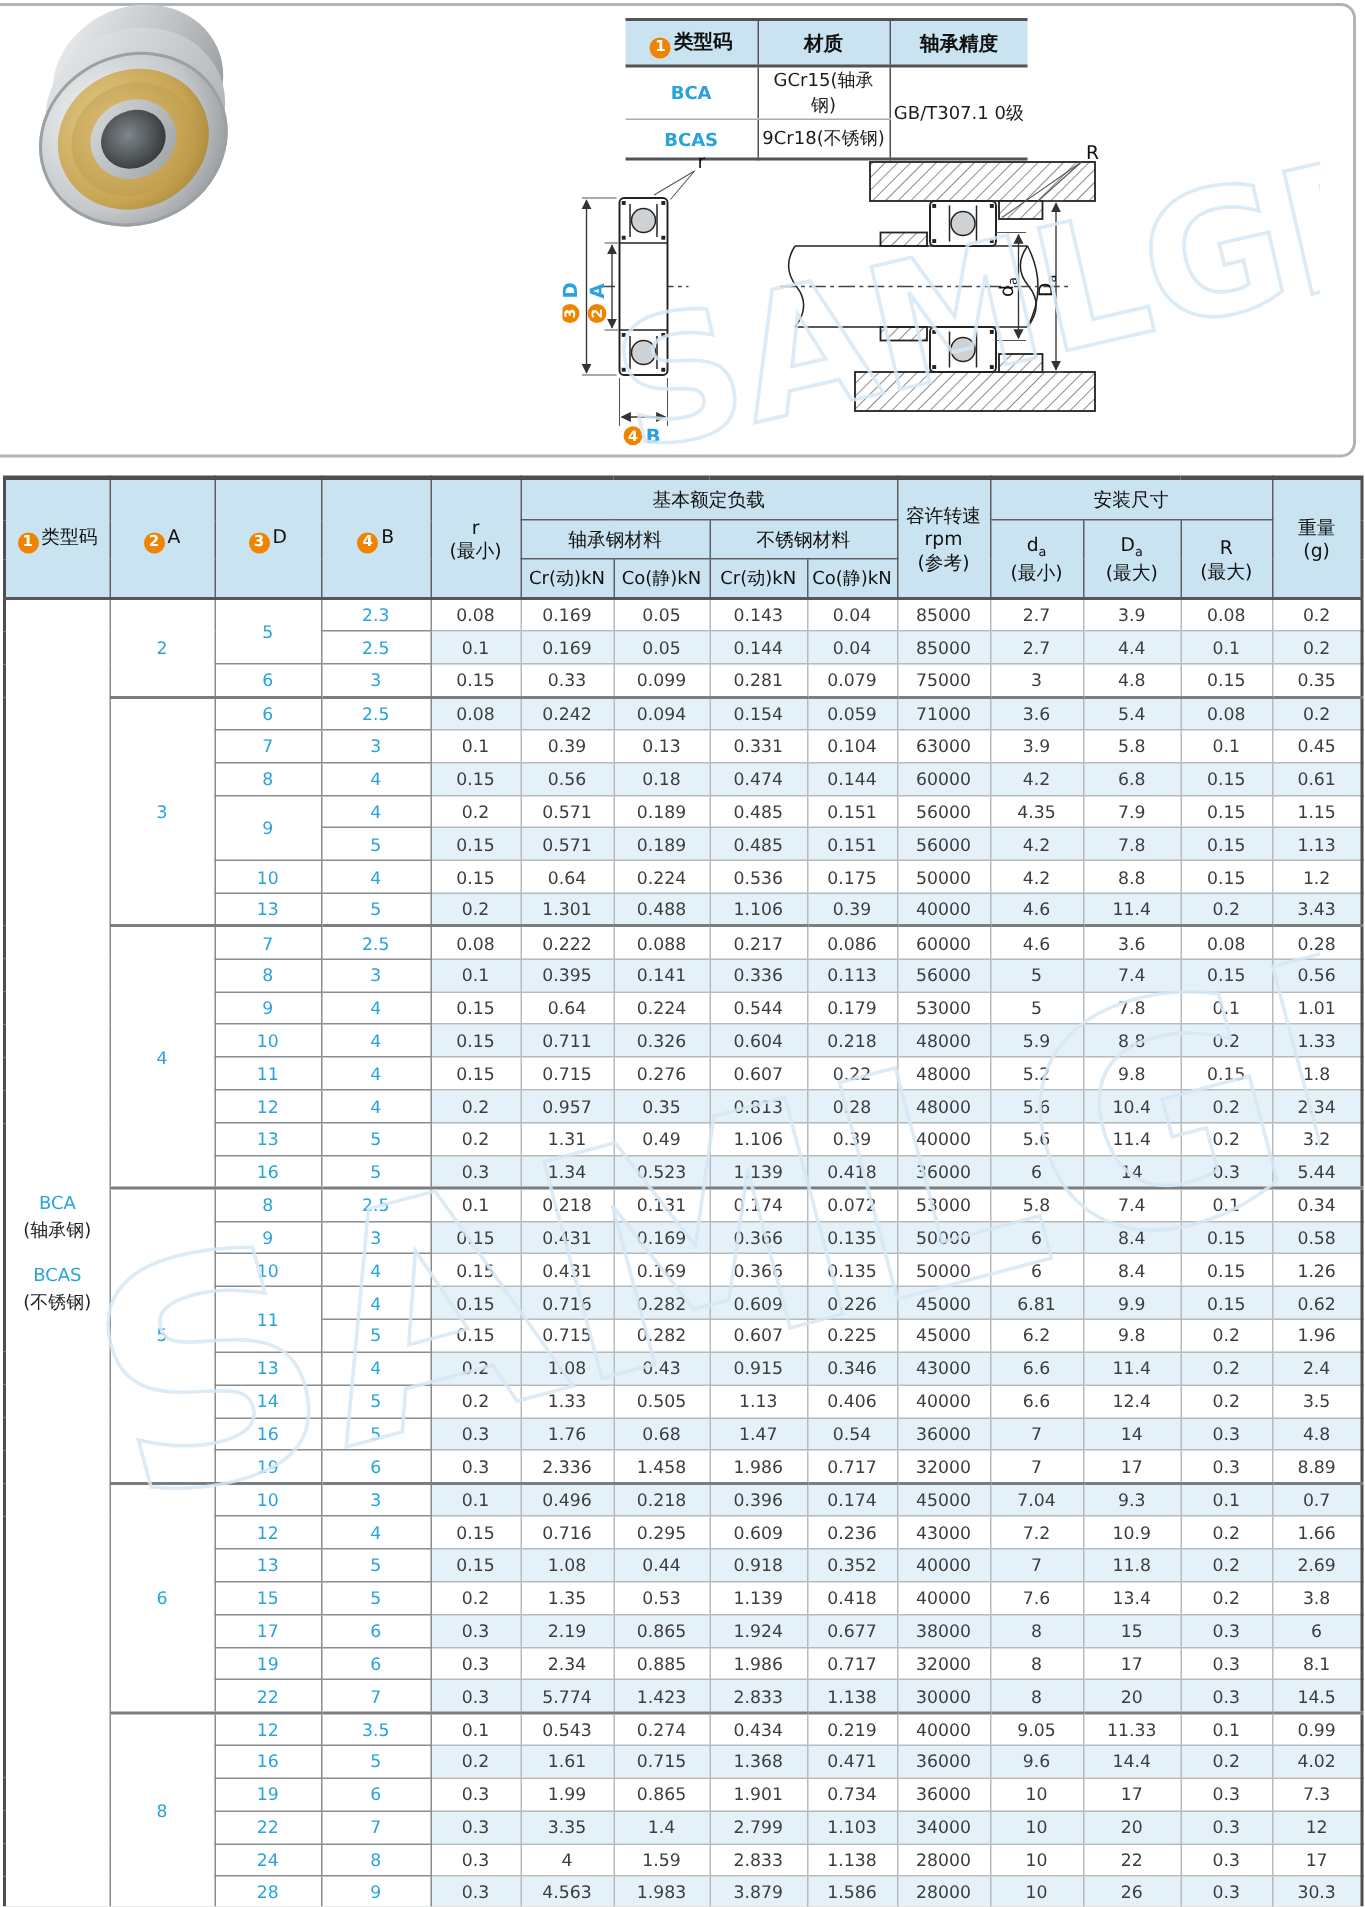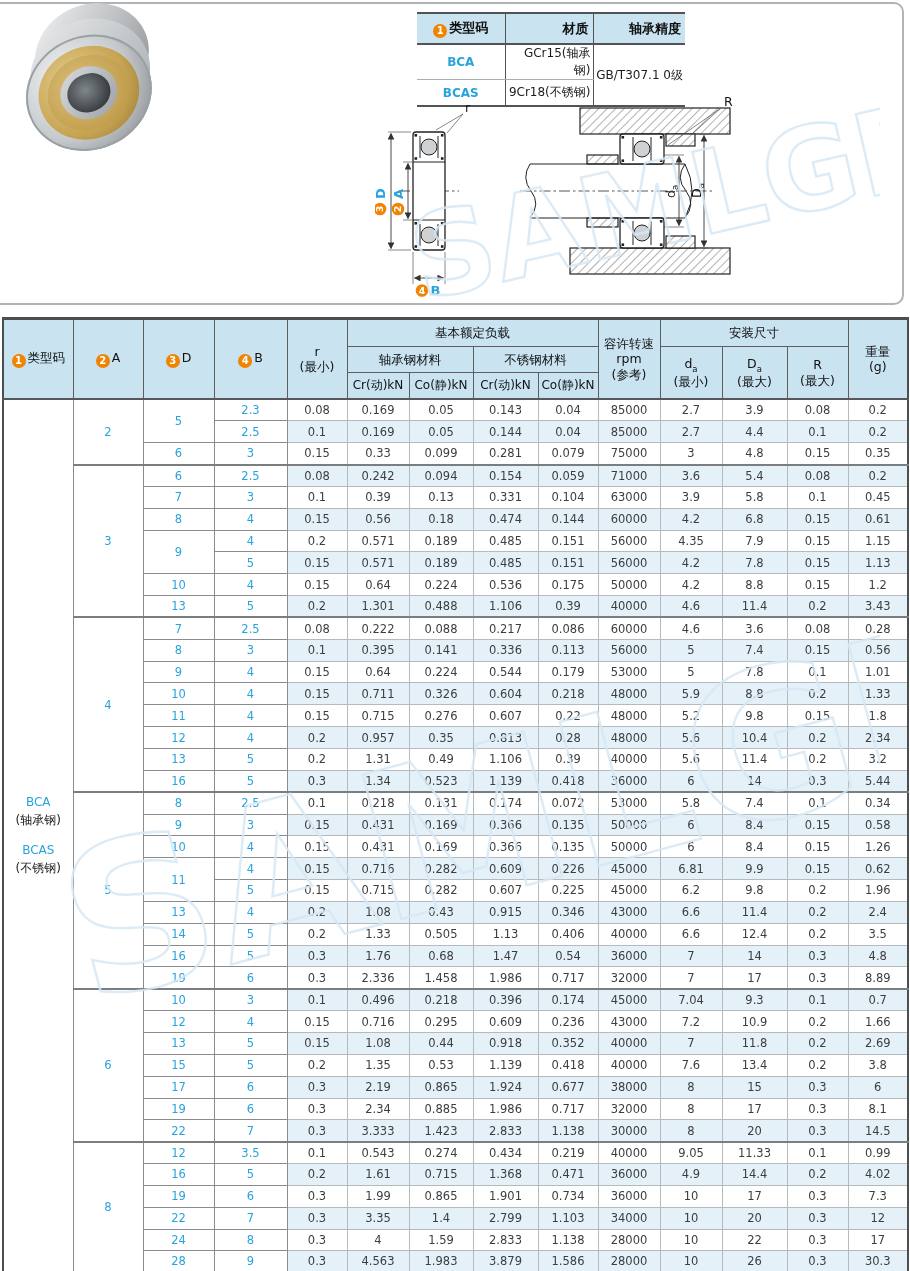--- a/index.html
+++ b/index.html
@@ -23,21 +23,21 @@
   .gold2{position:absolute;inset:9%;border-radius:50%;background:radial-gradient(ellipse at 42% 38%,#dcc07a,#b7913c);}
   .silver-in{position:absolute;inset:15%;border-radius:50%;background:linear-gradient(145deg,#d8dbdd,#9da1a4);}
   .hole{position:absolute;inset:13%;border-radius:50%;background:radial-gradient(ellipse at 45% 40%,#80878a,#3a3f42 70%,#25282b);}
 
   
   table.info{position:absolute;left:417px;top:12px;border-collapse:collapse;table-layout:fixed;
              border-top:2px solid #515356;border-bottom:2px solid #515356;font-size:12px;}
   table.info th{background:#c9e3f1;height:29px;font-size:13px;font-weight:600;color:#111;
                 border-bottom:2px solid #515356;text-align:center;padding:0 4px;}
   table.info td{height:25px;text-align:center;color:#1c1c1c;padding:0 2px;}
-  table.info th + th, table.info td + td{border-left:1px solid #515356;text-align:right;}
+  table.info th + th, table.info td + td{border-left:1px solid #515356;}
   table.info tbody tr:first-child td{border-bottom:1px solid #a8adb0;}
   table.info .cyan{color:#29a3dc;font-weight:600;}
 
   
   .badge{display:inline-block;width:14px;height:14px;line-height:14px;border-radius:50%;
          background:#f08300;color:#fff;font-size:10px;font-weight:bold;text-align:center;
          margin-right:2px;vertical-align:-2px;}
 
   
   .drawing{position:absolute;left:375px;top:94px;width:530px;height:212px;}
@@ -776,21 +776,21 @@
             <td class="v">32000</td>
             <td class="v">8</td>
             <td class="v">17</td>
             <td class="v">0.3</td>
             <td class="v">8.1</td>
           </tr>
           <tr class="stripe">
             <td class="cyan lcol">22</td>
             <td class="cyan lcol">7</td>
             <td class="v">0.3</td>
-            <td class="v">3.333</td>
+            <td class="v">5.774</td>
             <td class="v">1.423</td>
             <td class="v">2.833</td>
             <td class="v">1.138</td>
             <td class="v">30000</td>
             <td class="v">8</td>
             <td class="v">20</td>
             <td class="v">0.3</td>
             <td class="v">14.5</td>
           </tr>
           <tr class="gs">
@@ -810,21 +810,21 @@
           </tr>
           <tr class="stripe">
             <td class="cyan lcol">16</td>
             <td class="cyan lcol">5</td>
             <td class="v">0.2</td>
             <td class="v">1.61</td>
             <td class="v">0.715</td>
             <td class="v">1.368</td>
             <td class="v">0.471</td>
             <td class="v">36000</td>
-            <td class="v">4.9</td>
+            <td class="v">9.6</td>
             <td class="v">14.4</td>
             <td class="v">0.2</td>
             <td class="v">4.02</td>
           </tr>
           <tr>
             <td class="cyan lcol">19</td>
             <td class="cyan lcol">6</td>
             <td class="v">0.3</td>
             <td class="v">1.99</td>
             <td class="v">0.865</td>

